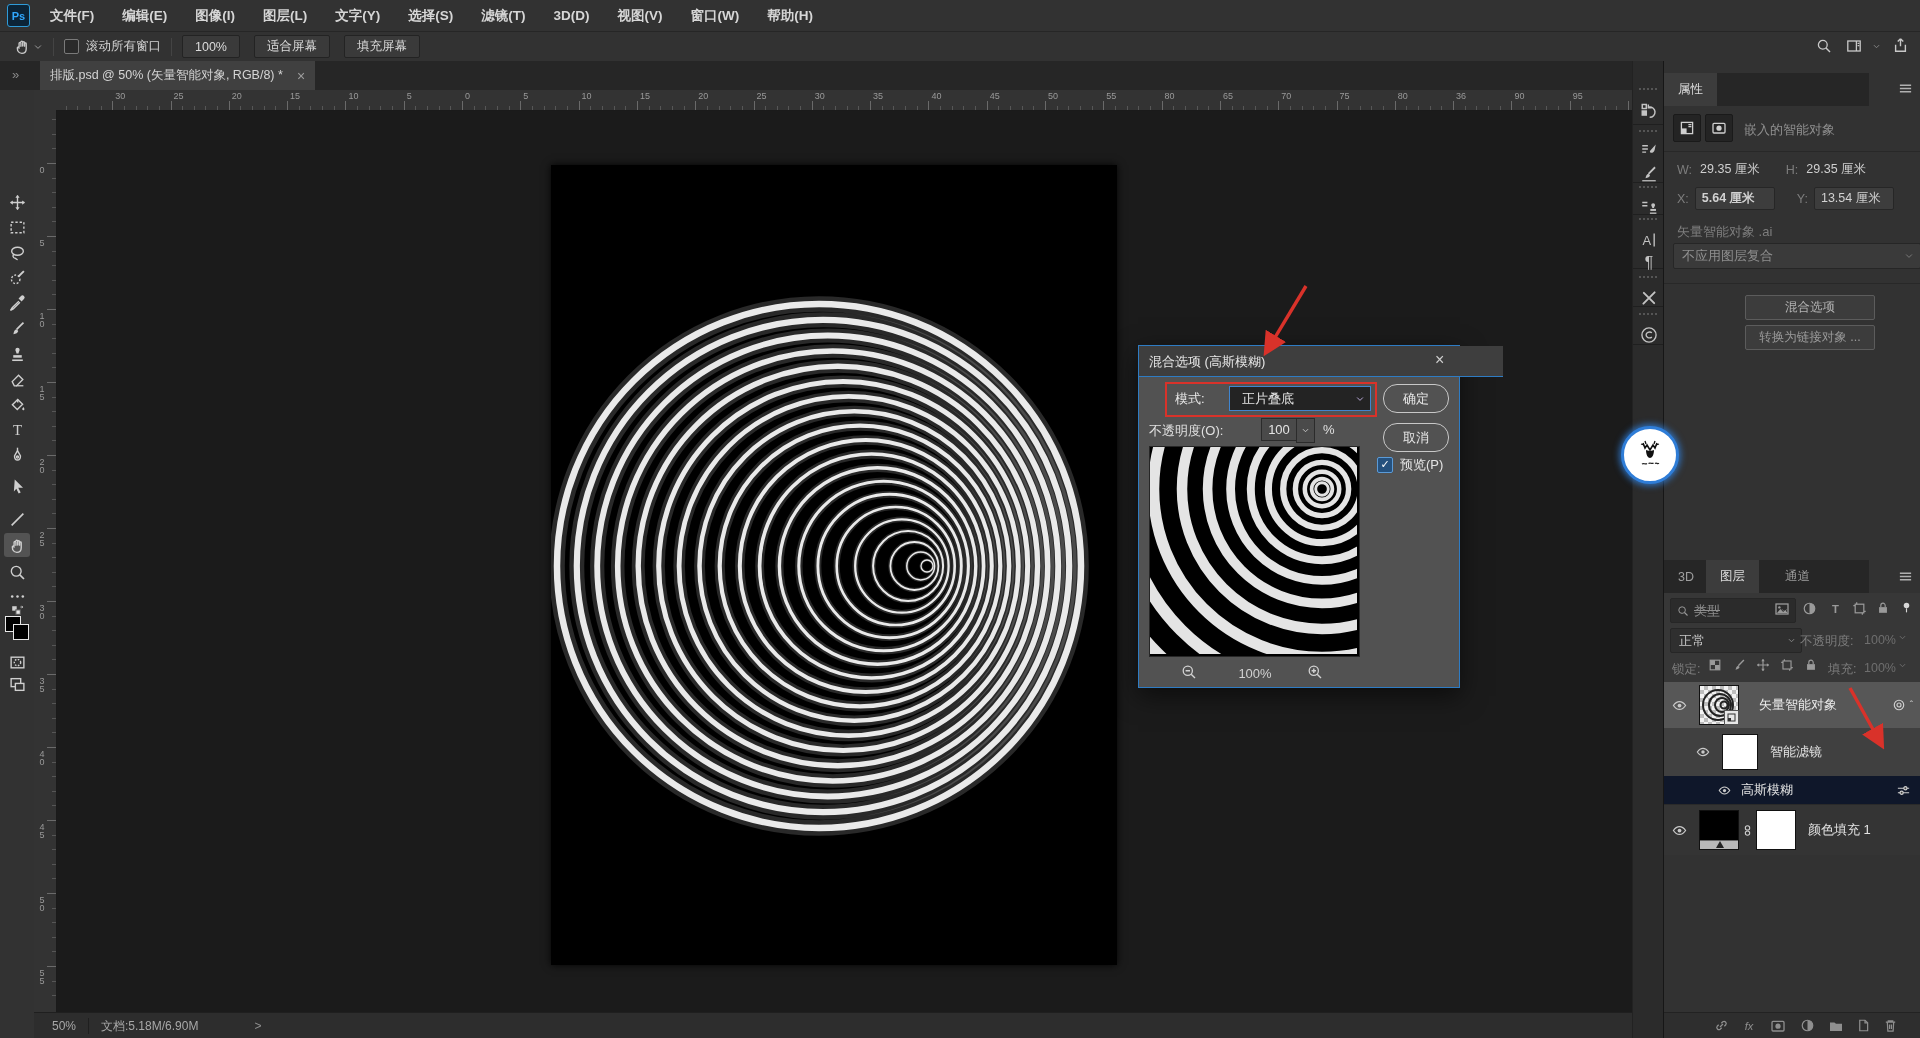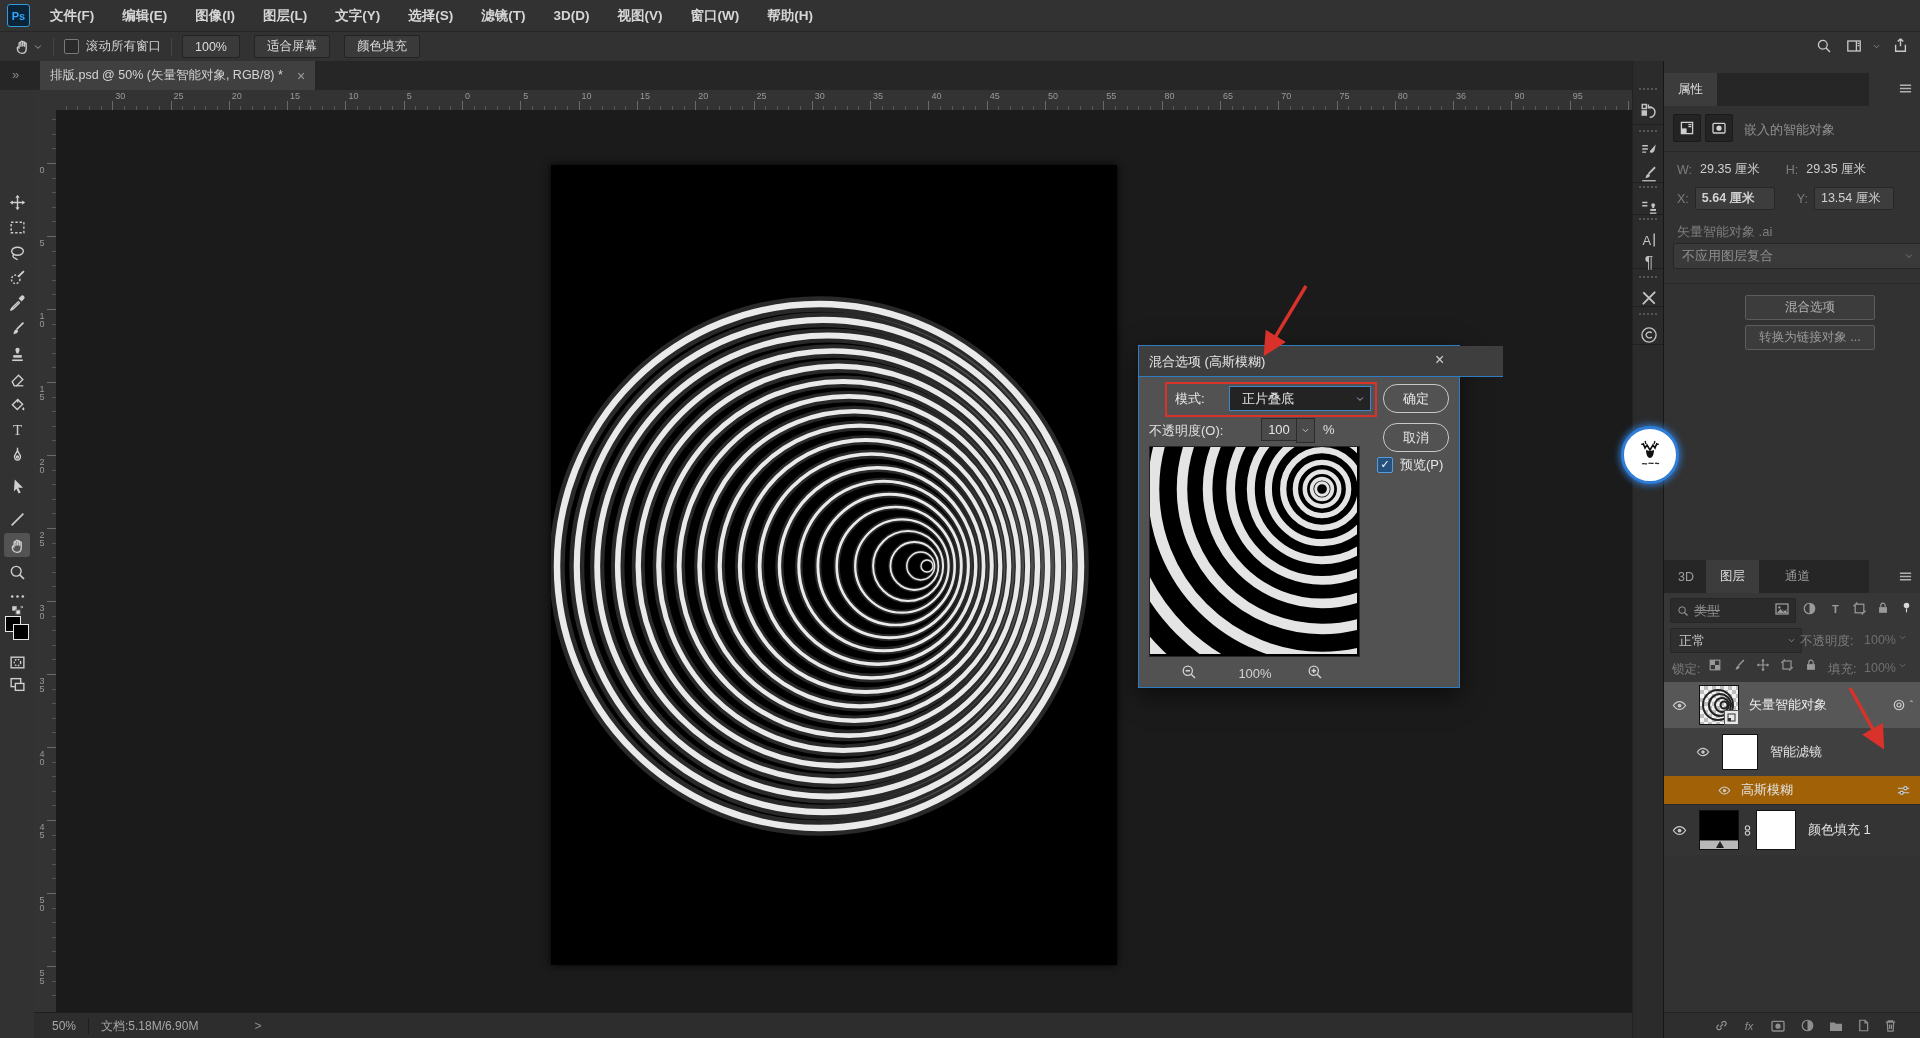--- a/index.html
+++ b/index.html
@@ -101,21 +101,21 @@
           <svg width="10" height="10" viewBox="0 0 16 16" fill="none" stroke="currentColor" stroke-width="1.3">
             <path d="M3.4 5.6L8 10.2l4.6-4.6" stroke-width="1.6"></path>
           </svg>
         </span>
       <div class="vsep"></div>
       <span class="checkbox"></span>
       <span style="margin-left:7px;font-size:12.5px;color:#d2d2d2;">滚动所有窗口</span>
       <div class="vsep"></div>
       <div class="opt-btn">100%</div>
       <div class="opt-btn">适合屏幕</div>
-      <div class="opt-btn">颜色填充</div>
+      <div class="opt-btn">填充屏幕</div>
     </div>
     <span class="icon abs" style="left:1816px;top:6px;">
         <svg width="16" height="16" viewBox="0 0 16 16" fill="none" stroke="currentColor" stroke-width="1.3">
           <circle cx="6.8" cy="6.8" r="4.4"></circle>
           <path d="M10 10l4 4" stroke-width="1.5"></path>
         </svg>
       </span>
     <span class="icon abs" style="left:1846px;top:6px;">
         <svg width="16" height="16" viewBox="0 0 16 16" fill="none" stroke="currentColor" stroke-width="1.3">
           <rect x="1.8" y="3" width="12.4" height="10"></rect>
@@ -831,42 +831,42 @@
             <circle cx="22" cy="19" r="7" stroke="#222" stroke-width="2" fill="none"></circle>
             <circle cx="24" cy="19" r="3.5" stroke="#222" stroke-width="2" fill="none"></circle>
           </svg>
         <div style="position:absolute;right:-1px;bottom:-1px;width:13px;height:13px;background:#e8e8e8;border:1px solid #555;display:flex;align-items:center;justify-content:center;">
             <svg width="9" height="9" viewBox="0 0 9 9">
               <rect x="1" y="1" width="7" height="7" fill="none" stroke="#333"></rect>
               <rect x="1" y="5" width="3" height="3" fill="#333"></rect>
             </svg>
           </div>
       </div>
-      <span style="margin-left:10px;color:#eaeaea;">矢量智能对象</span>
+      <span style="margin-left:20px;color:#eaeaea;">矢量智能对象</span>
       <span class="icon" style="margin-left:auto;color:#d0d0d0;">
           <svg width="14" height="14" viewBox="0 0 16 16" fill="none" stroke="currentColor" stroke-width="1.3">
             <circle cx="8" cy="8" r="5.4"></circle>
             <circle cx="8" cy="8" r="2.3"></circle>
           </svg>
         </span>
       <span style="margin:0 8px 0 4px;color:#c9c9c9;font-size:10px;">ˆ</span>
     </div>
 
     <div class="layer-row" style="top:667px;height:48px;background:#404040;">
       <span class="icon" style="margin-left:32px;">
           <svg width="14" height="14" viewBox="0 0 16 16" fill="none" stroke="currentColor" stroke-width="1.3">
             <path d="M1.5 8C3.5 5 6 3.8 8 3.8S12.5 5 14.5 8C12.5 11 10 12.2 8 12.2S3.5 11 1.5 8z"></path>
             <circle cx="8" cy="8" r="2" fill="currentColor" stroke="none"></circle>
           </svg>
         </span>
       <div class="thumb" style="width:34px;height:34px;margin-left:12px;"></div>
       <span style="margin-left:12px;color:#e2e2e2;">智能滤镜</span>
     </div>
 
-    <div class="layer-row" style="top:715px;height:28px;background:#a16207;">
+    <div class="layer-row" style="top:715px;height:28px;background:#0f172a;">
       <span class="icon" style="margin-left:54px;">
           <svg width="13" height="13" viewBox="0 0 16 16" fill="none" stroke="currentColor" stroke-width="1.3">
             <path d="M1.5 8C3.5 5 6 3.8 8 3.8S12.5 5 14.5 8C12.5 11 10 12.2 8 12.2S3.5 11 1.5 8z"></path>
             <circle cx="8" cy="8" r="2" fill="currentColor" stroke="none"></circle>
           </svg>
         </span>
       <span style="margin-left:10px;color:#e2e2e2;">高斯模糊</span>
       <span class="icon" style="margin-left:auto;margin-right:10px;color:#cfcfcf;">
           <svg width="15" height="15" viewBox="0 0 16 16" fill="none" stroke="currentColor" stroke-width="1.3">
             <path d="M2 5.6h12M2 10.4h12"></path>

